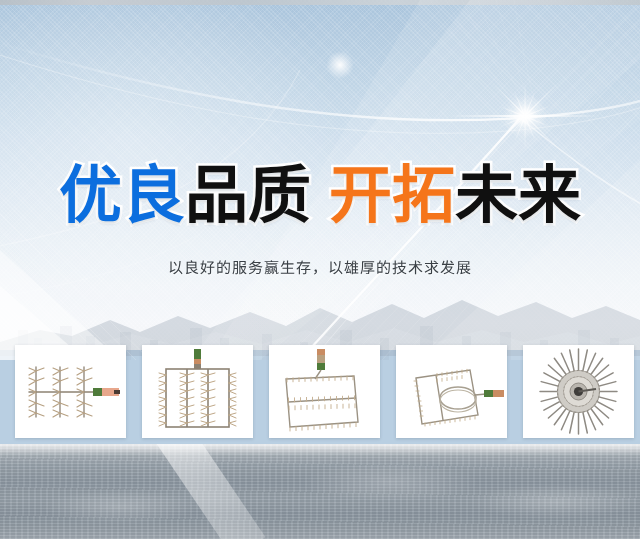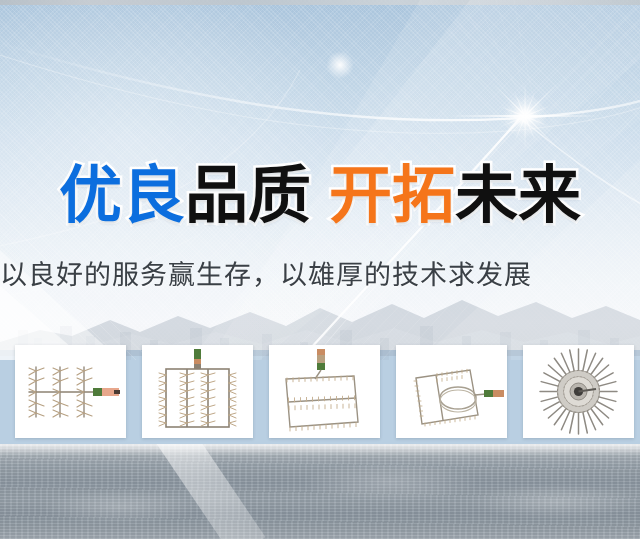--- a/index.html
+++ b/index.html
@@ -187,21 +187,22 @@
   .headline .blue   { color: #0c6ede; }
   .headline .dark   { color: #101010; }
   .headline .orange { color: #f5751a; }
   .headline .gap { display: inline-block; width: 18px; }
 
   
   .subtitle {
     position: absolute;
     left: 0; top: 258px;
     width: 640px;
-    font-size: 27px;
+    text-align: center;
+    font-size: 15px;
     line-height: 1.3;
     color: #3a4046;
     letter-spacing: 1px;
     white-space: nowrap;
     text-shadow: 0 1px 2px rgba(255,255,255,.85);
   }
 
   
   .cards {
     position: absolute;

